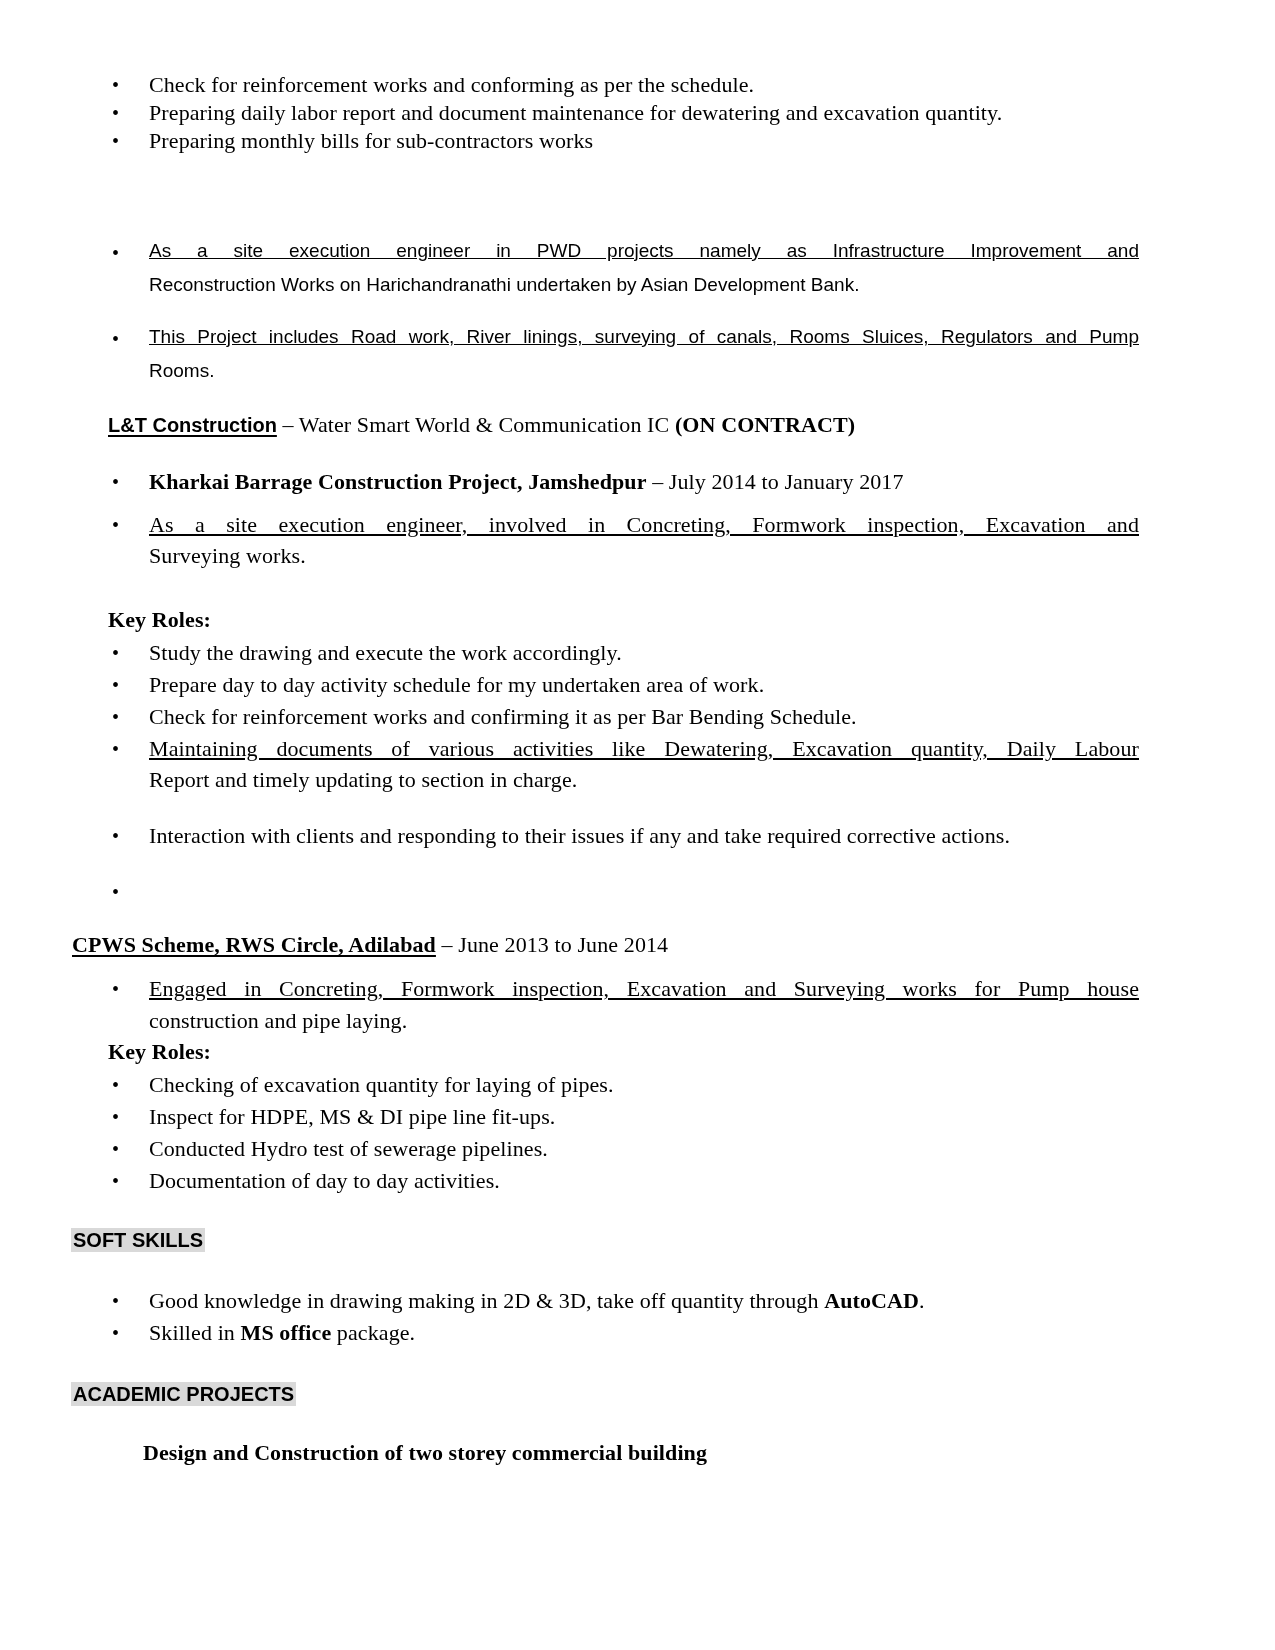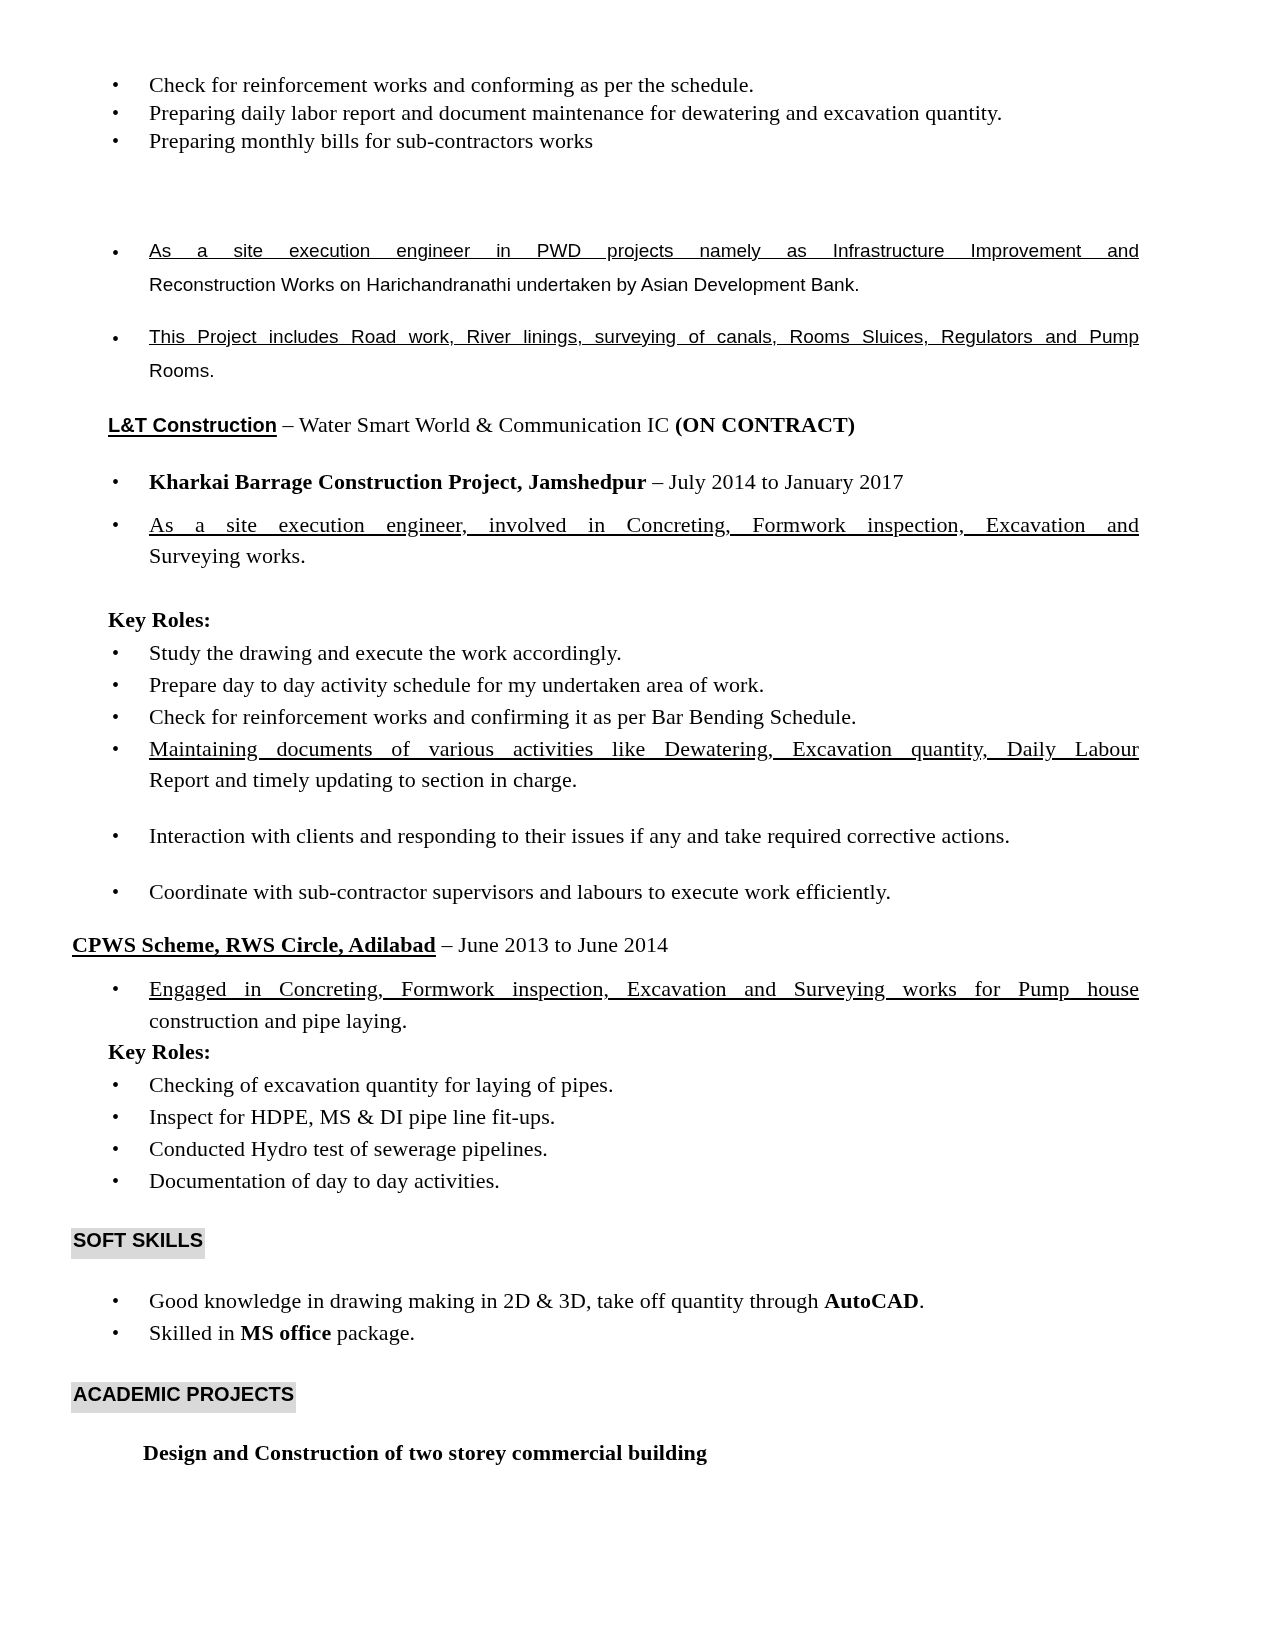--- a/index.html
+++ b/index.html
@@ -9,21 +9,21 @@
   .abs { position: absolute; white-space: nowrap; }
   .serif { font-family: "Liberation Serif", "DejaVu Serif", serif; font-size: 22px; letter-spacing: 0.1px; }
   .sans { font-family: "Liberation Sans", "DejaVu Sans", sans-serif; font-size: 19px; }
   .bullet { position: absolute; left: 112px; font-size: 20px; }
   .item { left: 149px; }
   .justify { white-space: normal; text-align: justify; text-align-last: left; width: 1040px; }
   .justify-full { text-align-last: justify; text-decoration: underline; }
   .u { text-decoration: underline; text-decoration-thickness: 2px; text-underline-offset: 3px; }
   b { font-weight: bold; }
   .hl { background: #d9d9d9; font-family: "Liberation Sans", "DejaVu Sans", sans-serif; font-weight: bold;
-        font-size: 20px; padding: 1px 2px 8px 2px; }
+        font-size: 20px; padding: 1px 2px 1px 2px; }
 </style>
 </head>
 <body>
 
 <div class="page">
 
   <span class="bullet abs" style="top:74px">•</span>
   <div class="abs serif item" style="top:72px">Check for reinforcement works and conforming as per the schedule.</div>
   <span class="bullet abs" style="top:102px">•</span>
   <div class="abs serif item" style="top:100px">Preparing daily labor report and document maintenance for dewatering and excavation quantity.</div>
@@ -59,21 +59,20 @@
   <span class="bullet abs" style="top:674px">•</span>
   <div class="abs serif item" style="top:672px">Prepare day to day activity schedule for my undertaken area of work.</div>
   <span class="bullet abs" style="top:706px">•</span>
   <div class="abs serif item" style="top:704px">Check for reinforcement works and confirming it as per Bar Bending Schedule.</div>
   <span class="bullet abs" style="top:738px">•</span>
   <div class="abs serif item justify justify-full" style="top:736px; width:990px;">Maintaining documents of various activities like Dewatering, Excavation quantity, Daily Labour</div>
   <div class="abs serif item" style="top:767px">Report and timely updating to section in charge.</div>
   <span class="bullet abs" style="top:825px">•</span>
   <div class="abs serif item" style="top:823px">Interaction with clients and responding to their issues if any and take required corrective actions.</div>
   <span class="bullet abs" style="top:881px">•</span>
-  <div class="abs serif item" style="top:879px">Coordinate with sub-contractor supervisors and labours to execute work efficiently.</div>
 
   <div class="abs serif" style="left:72px; top:932px;">
     <b class="u">CPWS Scheme, RWS Circle, Adilabad</b><span> – June 2013 to June 2014</span>
   </div>
 
   <span class="bullet abs" style="top:978px">•</span>
   <div class="abs serif item justify justify-full" style="top:976px; width:990px;">Engaged in Concreting, Formwork inspection, Excavation and Surveying works for Pump house</div>
   <div class="abs serif item" style="top:1008px">construction and pipe laying.</div>
 
   <div class="abs serif" style="left:108px; top:1039px; font-weight:bold;">Key Roles:</div>

